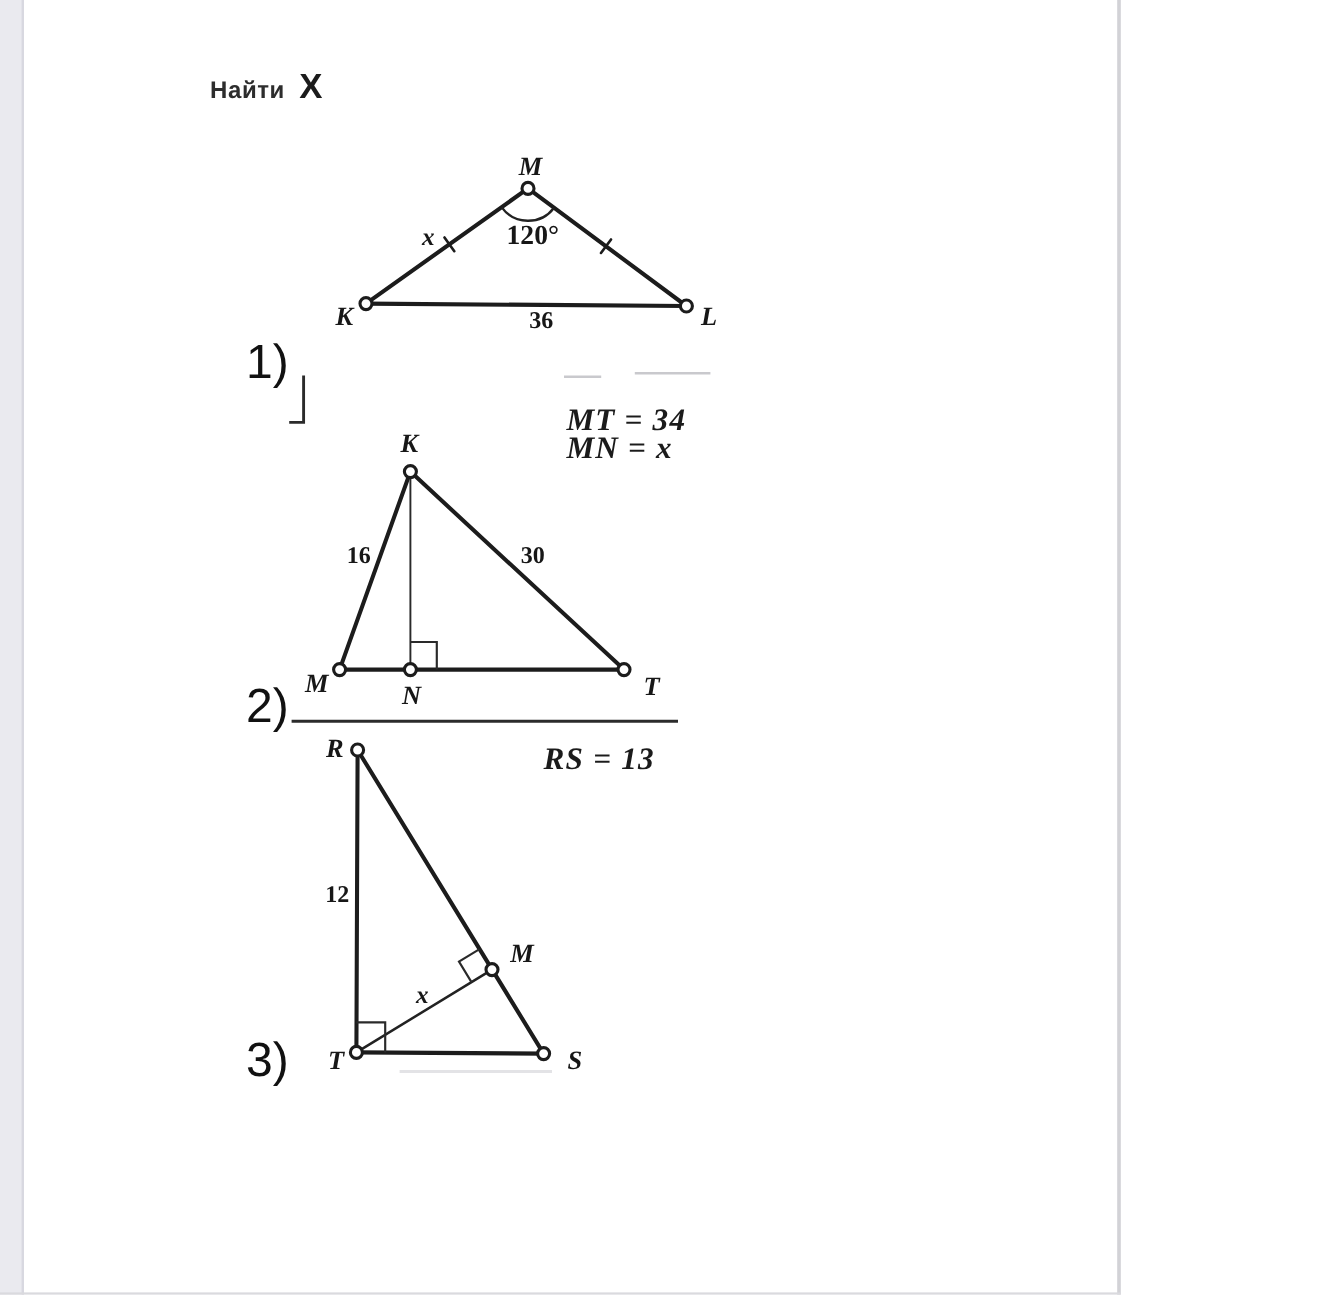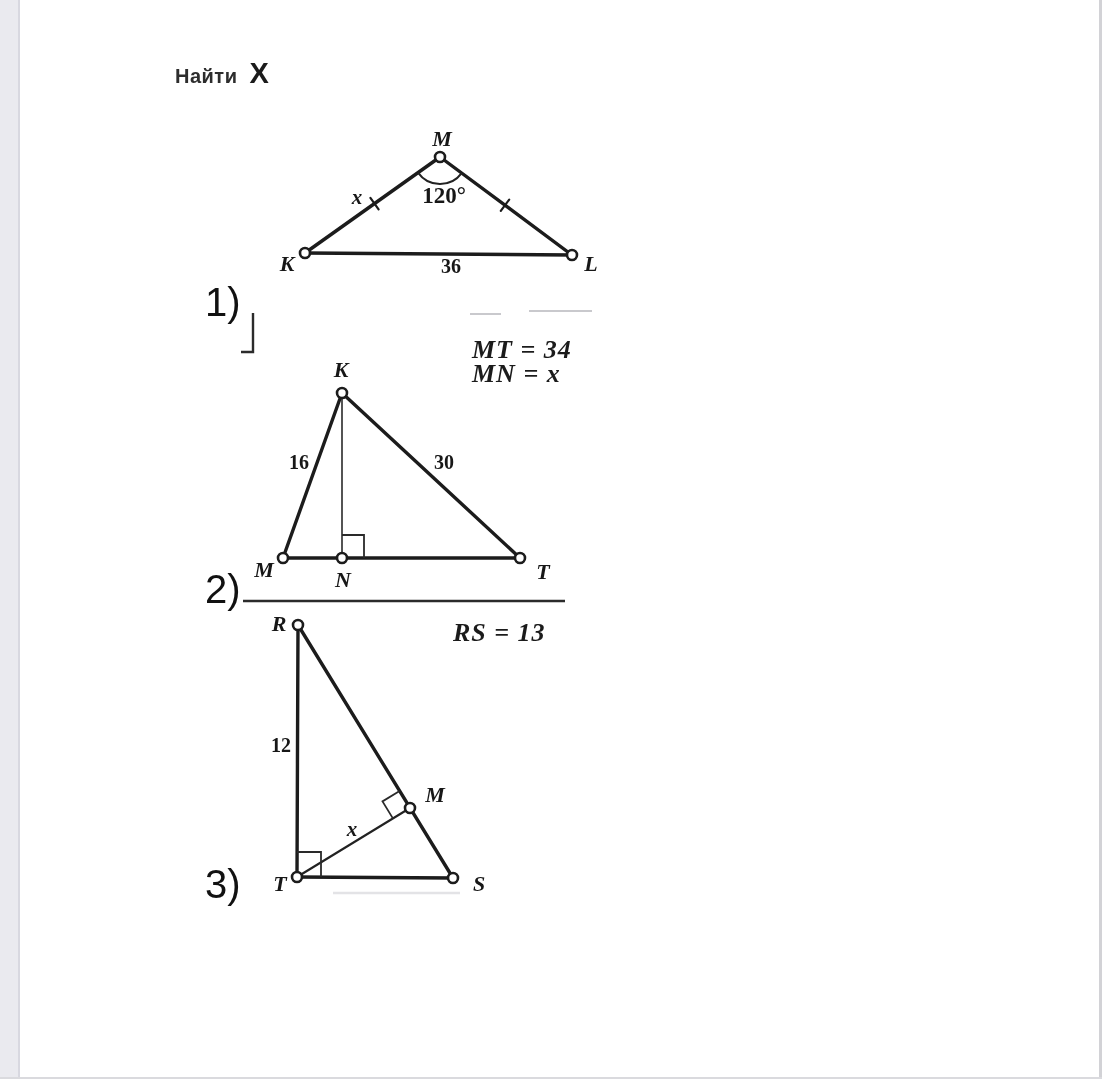--- a/index.html
+++ b/index.html
@@ -1,18 +1,18 @@
 <!DOCTYPE html>
 <html><head>
 <meta charset="utf-8">
 <style>
   * { margin:0; padding:0; box-sizing:border-box; }
   html,body { width:1102px; height:1079px; background:#fff; overflow:hidden;
               font-family:"Liberation Sans", sans-serif; }
-  .screen { position:relative; width:1102px; height:1079px; background:#ffffff;text-align:center; }
+  .screen { position:relative; width:934px; height:1079px; background:#ffffff;text-align:center; }
 
   .left-gutter { position:absolute; left:0; top:0; width:20px; height:100%;
                  background:#eaeaef; border-right:2px solid #d8d8e0; }
   .right-edge  { position:absolute; right:0; top:0; width:3px; height:100%;
                  background:#d2d2d6; }
   .bottom-edge { position:absolute; left:0; bottom:0; width:100%; height:2px;
                  background:#dadade; }
 
   .title { position:absolute; left:175px; top:57px; display:flex;
            align-items:baseline; gap:12px; color:#2d2d2d; }

